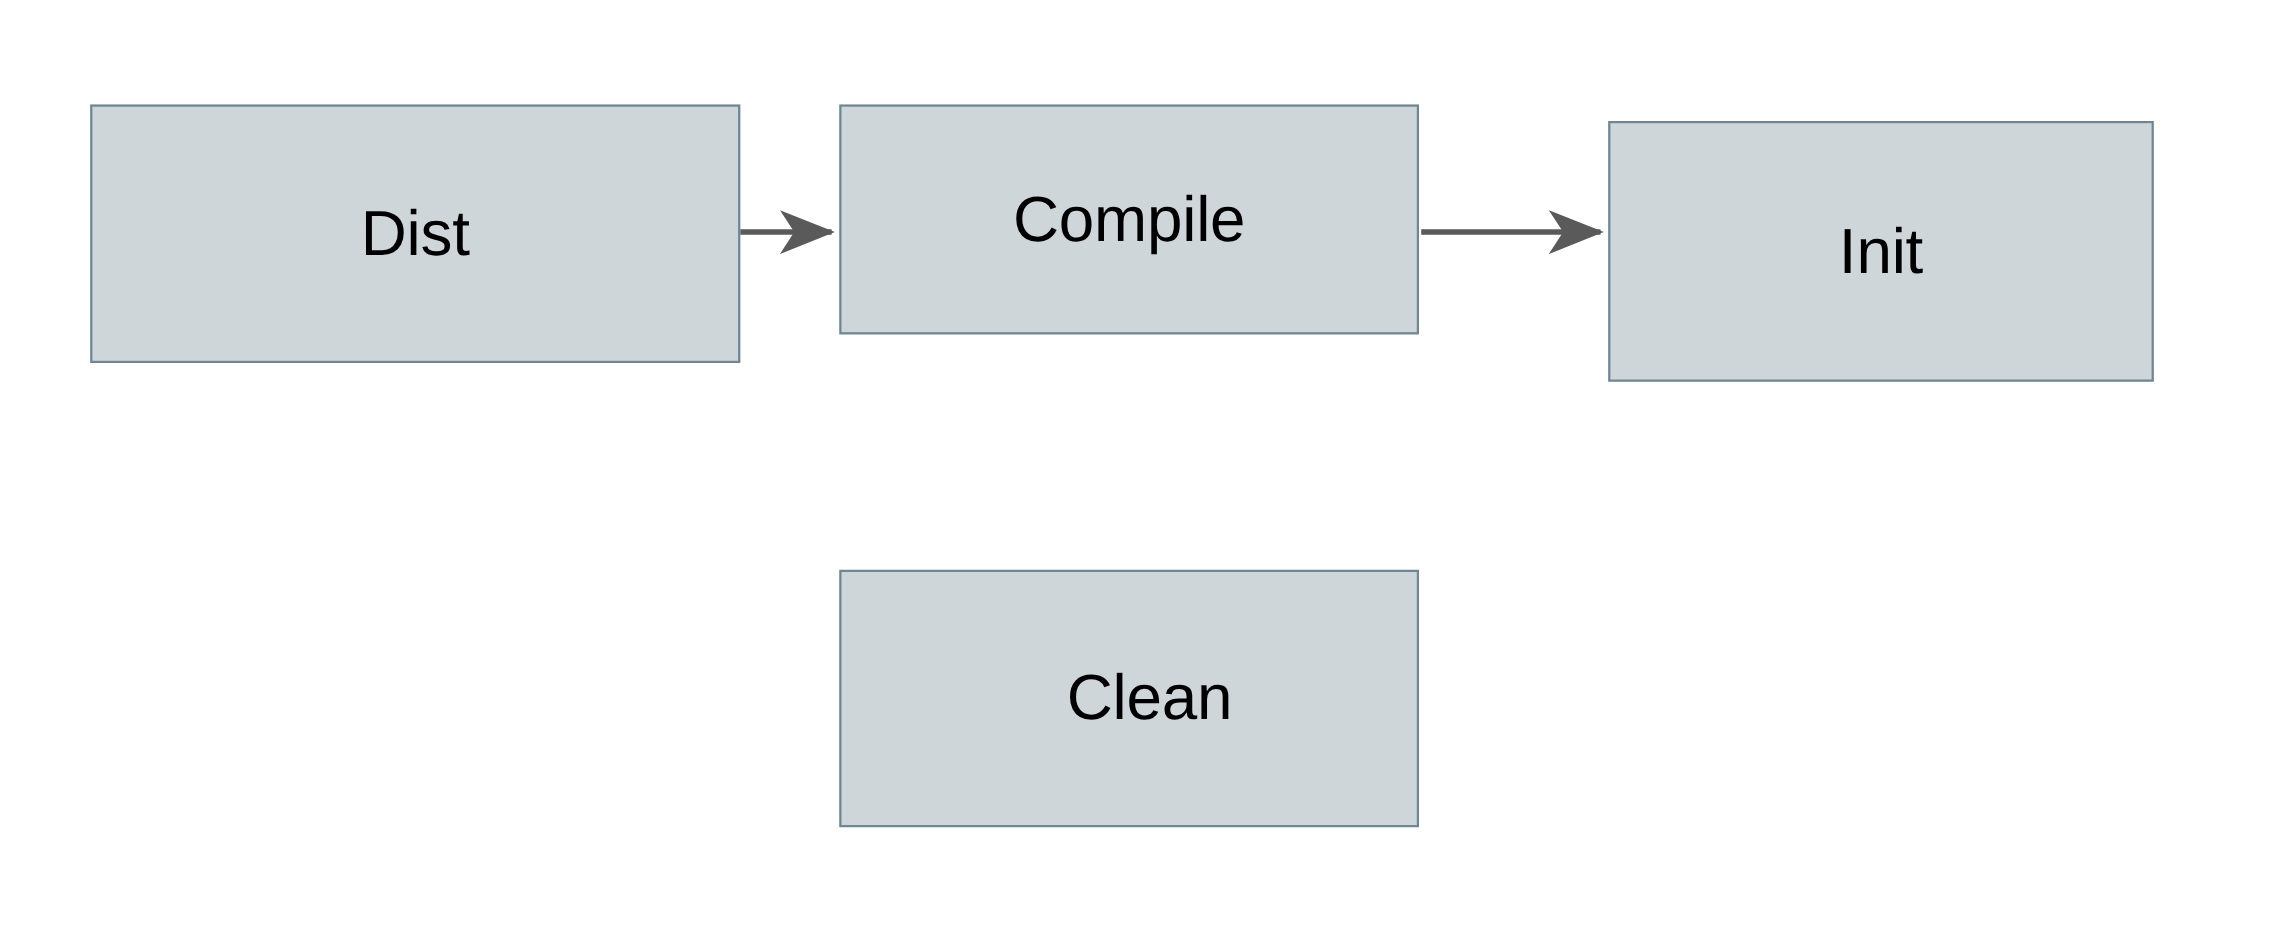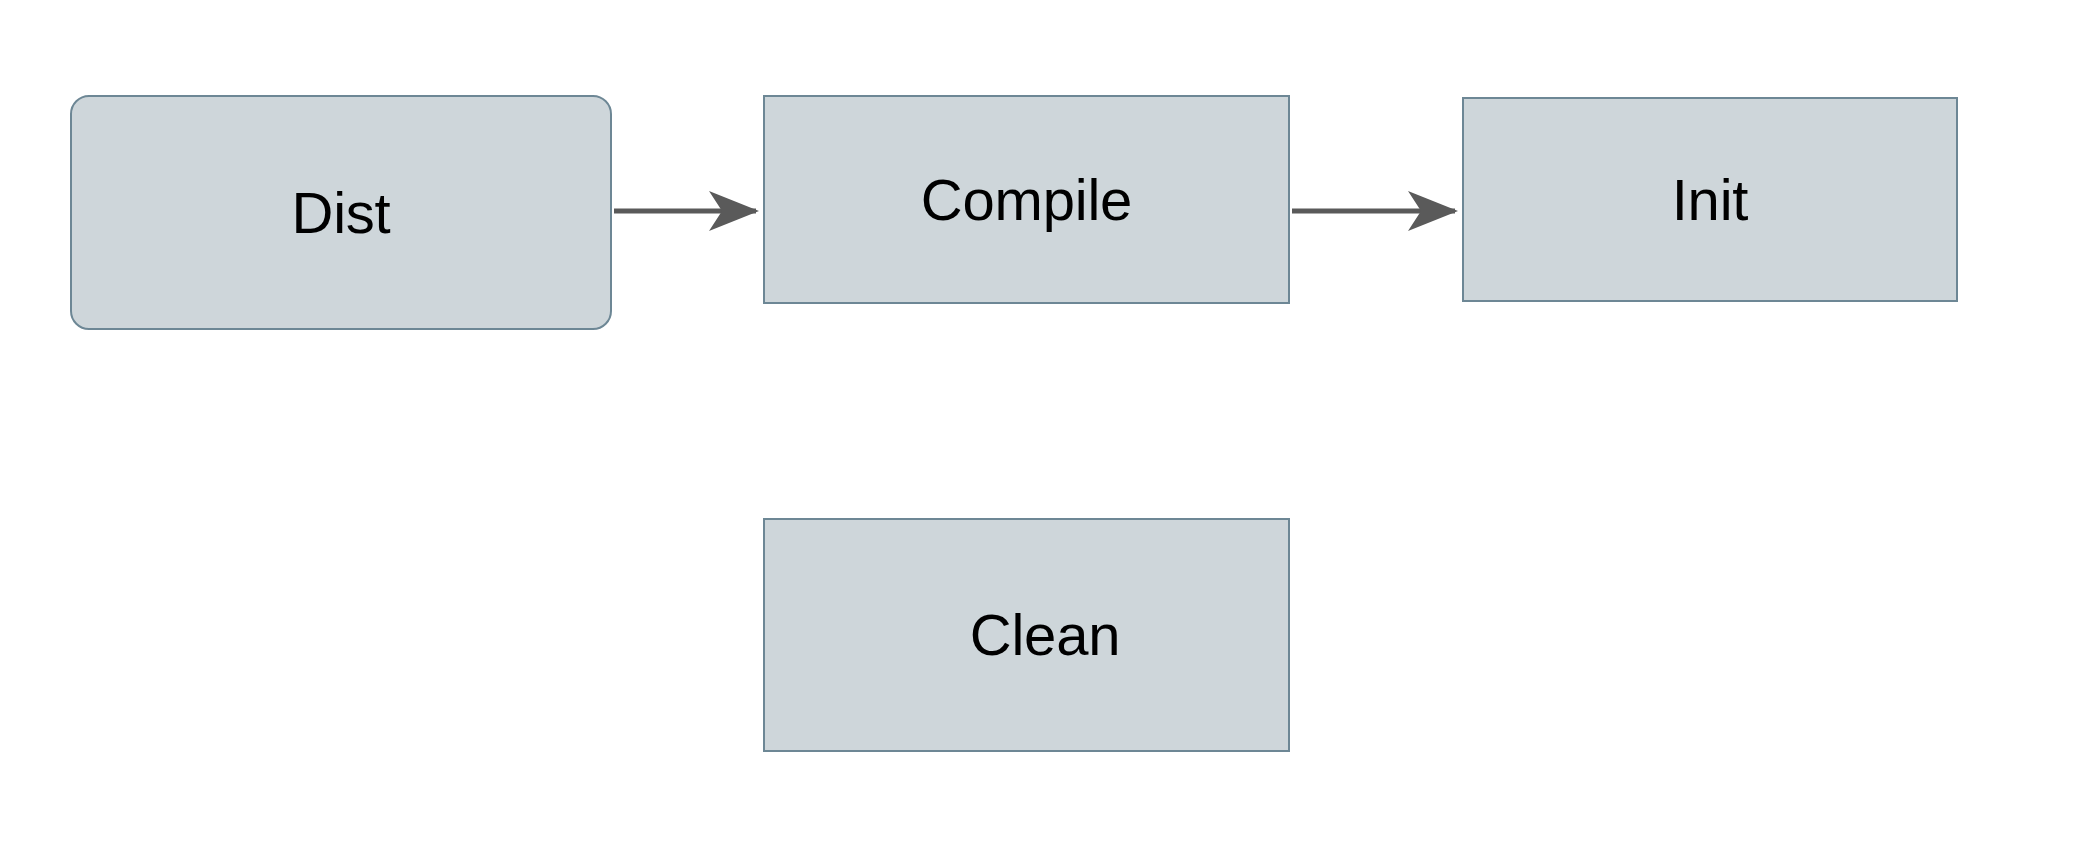--- a/index.html
+++ b/index.html
@@ -53,29 +53,29 @@
       <marker id="arrowhead" markerWidth="10" markerHeight="8" refX="9.4" refY="4" orient="auto" markerUnits="strokeWidth">
         <path d="M 0,0 L 10,4 L 0,8 L 2.6,4 Z" fill="#5a5a5a"></path>
       </marker>
     </defs>
 
     <line x1="614" y1="211" x2="756" y2="211" stroke="#5a5a5a" stroke-width="5" marker-end="url(#arrowhead)"></line>
 
     <line x1="1292" y1="211" x2="1455" y2="211" stroke="#5a5a5a" stroke-width="5" marker-end="url(#arrowhead)"></line>
   </svg>
 
-  <div class="node" style="left:70px; top:95px; width:542px; height:235px;border-radius:19px;">
+  <div class="node" style="left:82px; top:95px; width:591px; height:235px;">
     <span class="node-label">Dist</span>
   </div>
 
   <div class="node" style="left:763px; top:95px; width:527px; height:209px;">
     <span class="node-label">Compile</span>
   </div>
 
-  <div class="node" style="left:1462px; top:97px; width:496px; height:205px;">
+  <div class="node" style="left:1462px; top:110px; width:496px; height:237px;">
     <span class="node-label">Init</span>
   </div>
 
   <div class="node" style="left:763px; top:518px; width:527px; height:234px;padding-left:37px;">
     <span class="node-label">Clean</span>
   </div>
 
 </div>
 
 </body></html>

